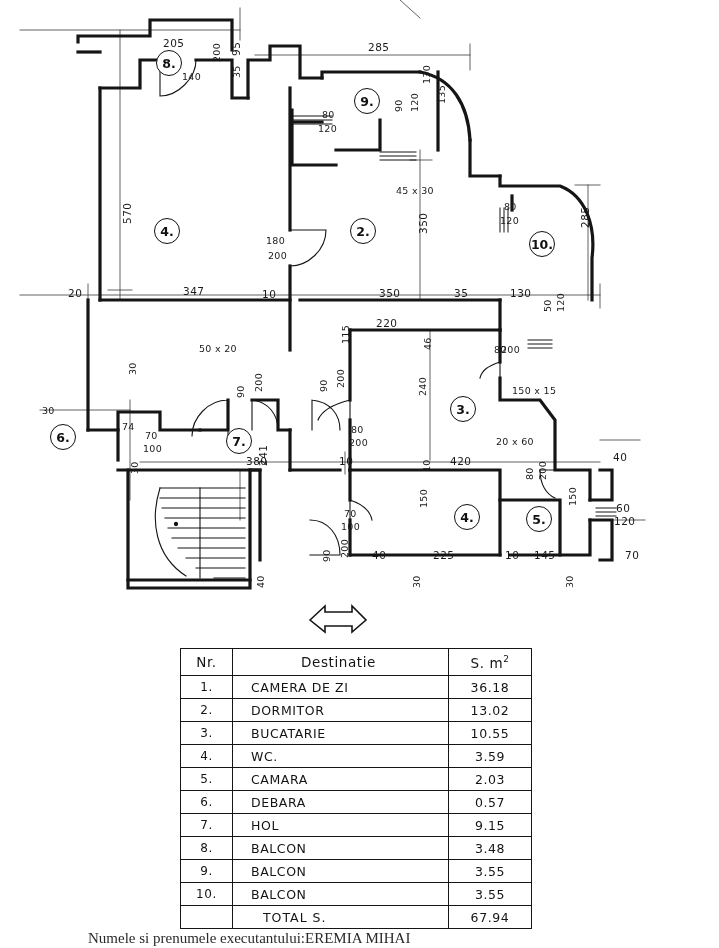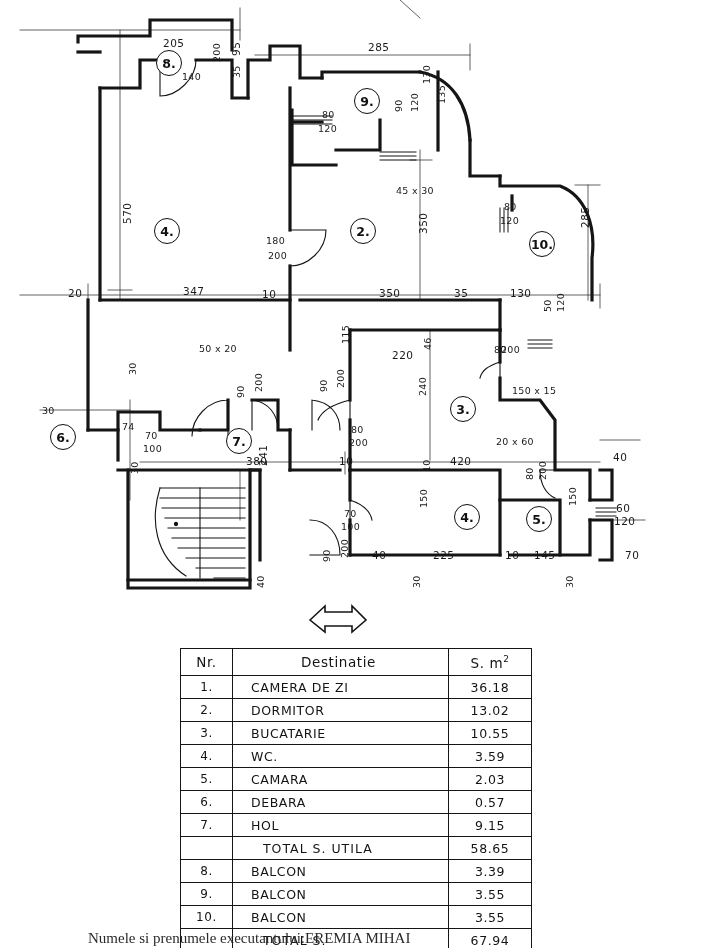--- a/index.html
+++ b/index.html
@@ -295,21 +295,21 @@
   <div class="lbl dim rot90" style="left:122px; top:224px;">570</div>
   <div class="lbl dim-s" style="left:266px; top:236px;">180</div>
   <div class="lbl dim-s" style="left:268px; top:251px;">200</div>
   <div class="lbl dim rot90" style="left:418px; top:234px;">350</div>
   <div class="lbl dim" style="left:68px; top:288px;">20</div>
   <div class="lbl dim" style="left:183px; top:286px;">347</div>
   <div class="lbl dim" style="left:262px; top:289px;">10</div>
   <div class="lbl dim" style="left:379px; top:288px;">350</div>
   <div class="lbl dim" style="left:454px; top:288px;">35</div>
   <div class="lbl dim" style="left:510px; top:288px;">130</div>
-  <div class="lbl dim" style="left:392px; top:318px;margin-top:32px;">220</div>
+  <div class="lbl dim" style="left:376px; top:318px;">220</div>
   <div class="lbl dim-s rot90" style="left:543px; top:312px;">50</div>
   <div class="lbl dim-s rot90" style="left:556px; top:312px;">120</div>
   <div class="lbl dim-s" style="left:199px; top:344px;">50 x 20</div>
   <div class="lbl dim-s rot90" style="left:341px; top:344px;">115</div>
   <div class="lbl dim-s" style="left:494px; top:345px;">80</div>
   <div class="lbl dim-s" style="left:501px; top:345px;">200</div>
   <div class="lbl dim-s rot90" style="left:423px; top:350px;">46</div>
   <div class="lbl dim-s rot90" style="left:128px; top:375px;">30</div>
   <div class="lbl dim-s" style="left:42px; top:406px;">30</div>
   <div class="lbl dim-s rot90" style="left:236px; top:398px;">90</div>
@@ -386,28 +386,23 @@
         <td class="c-nr">6.</td>
         <td class="c-dest">DEBARA</td>
         <td class="c-area">0.57</td>
       </tr>
       <tr>
         <td class="c-nr">7.</td>
         <td class="c-dest">HOL</td>
         <td class="c-area">9.15</td>
       </tr>
       <tr>
-        <td class="c-nr"></td>
-        <td class="c-dest tot">TOTAL  S. UTILA</td>
-        <td class="c-area">58.65</td>
-      </tr>
-      <tr>
         <td class="c-nr">8.</td>
         <td class="c-dest">BALCON</td>
-        <td class="c-area">3.39</td>
+        <td class="c-area">3.48</td>
       </tr>
       <tr>
         <td class="c-nr">9.</td>
         <td class="c-dest">BALCON</td>
         <td class="c-area">3.55</td>
       </tr>
       <tr>
         <td class="c-nr">10.</td>
         <td class="c-dest">BALCON</td>
         <td class="c-area">3.55</td>

